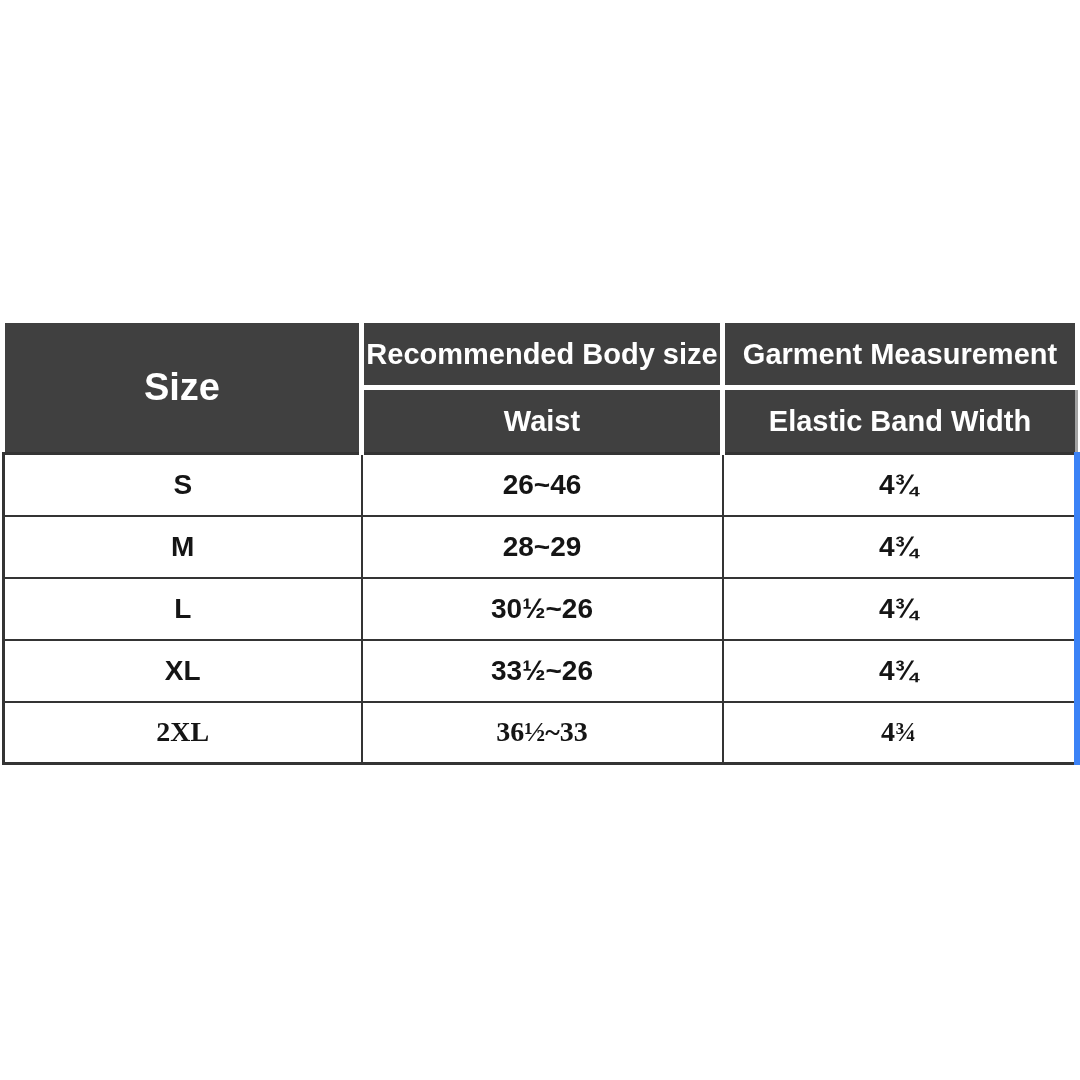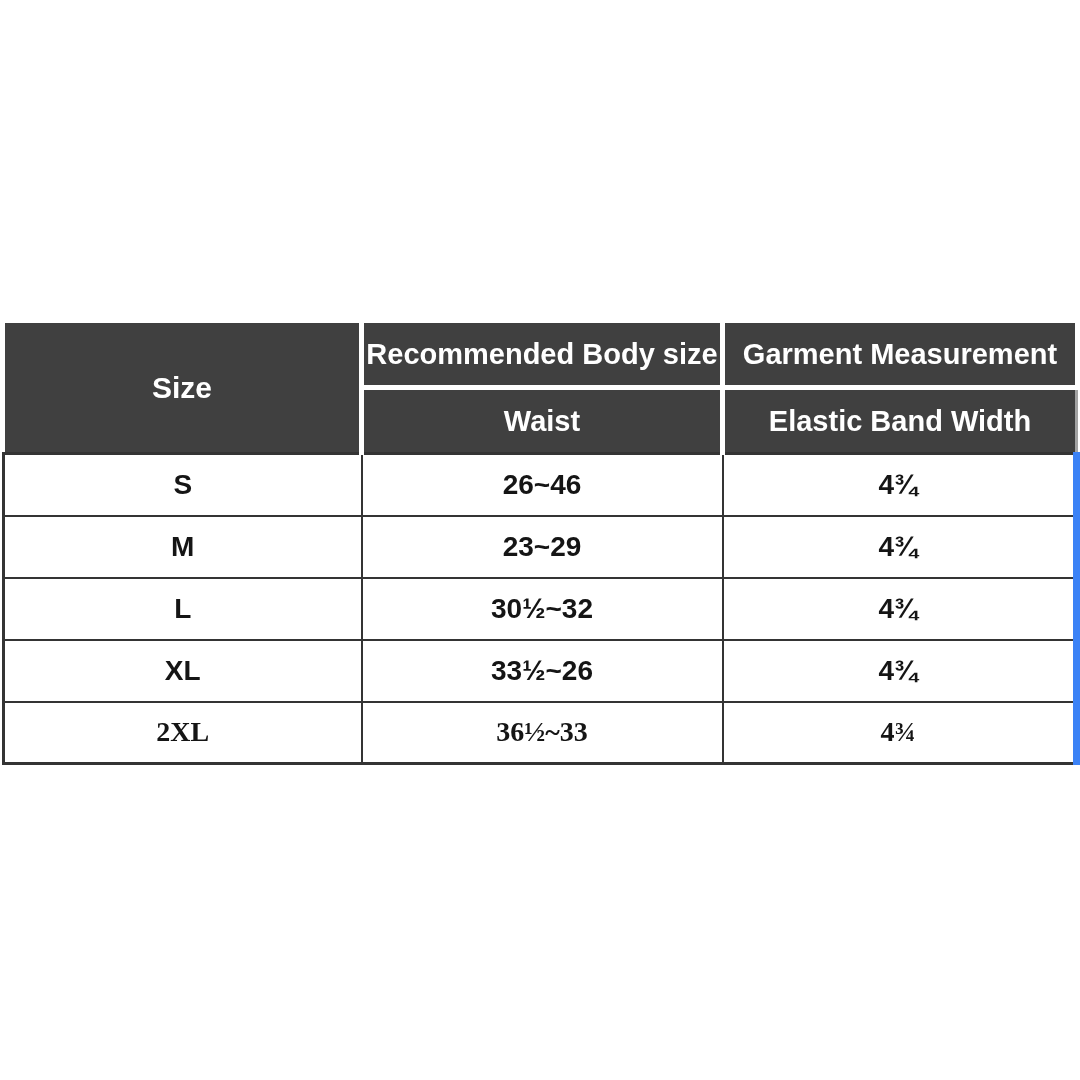--- a/index.html
+++ b/index.html
@@ -28,21 +28,21 @@
   th {
     background: #404040;
     color: #ffffff;
     font-weight: bold;
     font-size: 29px;
     text-align: center;
     vertical-align: middle;
     padding: 0;
   }
   th.size-head {
-    font-size: 30px;
+    font-size: 38px;
     border-top: 3px solid #ffffff;
     border-left: 3px solid #ffffff;
     border-right: 5px solid #ffffff;
     border-bottom: 3px solid #343434;
   }
   th.group-head {
     border-top: 3px solid #ffffff;
     border-left: 5px solid #ffffff;
     border-right: 5px solid #ffffff;
     border-bottom: 5px solid #ffffff;
@@ -61,21 +61,21 @@
     background: #ffffff;
     color: #151515;
     font-weight: bold;
     font-size: 28px;
     text-align: center;
     vertical-align: middle;
     padding: 0;
     border: 2px solid #343434;
   }
   tbody td:first-child  { border-left: 3px solid #343434; }
-  tbody td:last-child   { border-right: 8px solid #3b82f6; }
+  tbody td:last-child   { border-right: 6px solid #3b82f6; }
   tbody tr:last-child td { border-bottom: 3px solid #343434; font-family: Liberation Serif, serif; }
 </style>
 </head>
 <body>
 
 <div class="page">
   <table class="size-chart">
     <colgroup>
       <col style="width:358px">
       <col style="width:361px">
@@ -93,26 +93,26 @@
       </tr>
     </thead>
     <tbody>
       <tr>
         <td>S</td>
         <td>26~46</td>
         <td>4¾</td>
       </tr>
       <tr>
         <td>M</td>
-        <td>23~29</td>
+        <td>28~29</td>
         <td>4¾</td>
       </tr>
       <tr>
         <td>L</td>
-        <td>30½~32</td>
+        <td>30½~26</td>
         <td>4¾</td>
       </tr>
       <tr>
         <td>XL</td>
         <td>33½~26</td>
         <td>4¾</td>
       </tr>
       <tr>
         <td>2XL</td>
         <td>36½~33</td>

